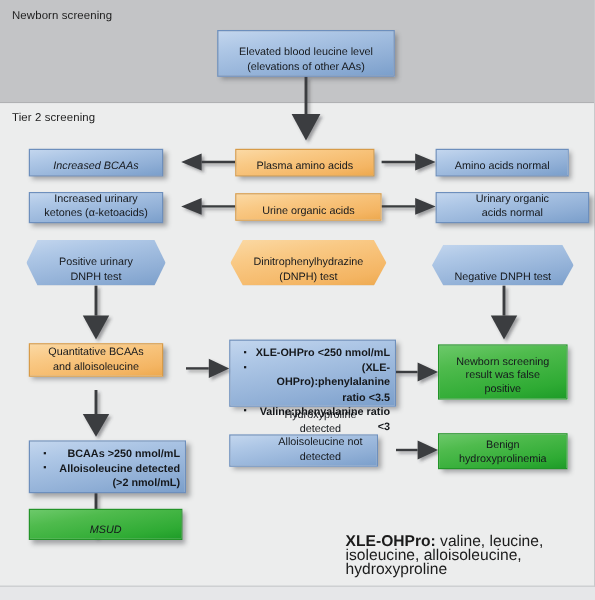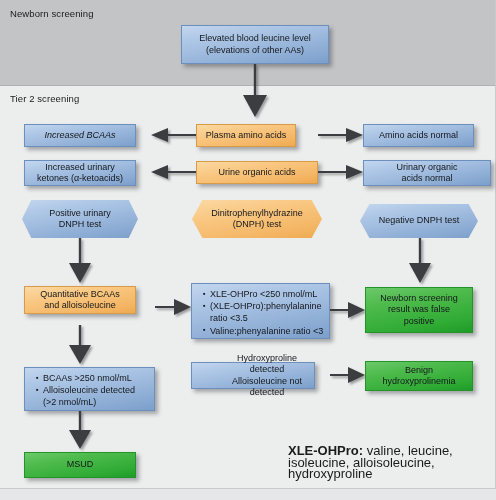--- a/index.html
+++ b/index.html
@@ -43,21 +43,21 @@
     letter-spacing: .1px;
     white-space: nowrap;
   }
   #label-newborn { left: 10px; top: 8px; }
   #label-tier2   { left: 10px; top: 93px; }
 
   
   .node {
     position: absolute;
     display: flex;
-    align-items: center;
+    align-items: flex-end;
     justify-content: center;
     text-align: center;
     font-size: 9px;
     line-height: 11.5px;
     color: #15181c;
     box-shadow: 3px 3px 4px rgba(60,62,66,.42);
     padding: 2px 4px;
   }
   .blue {
     background: linear-gradient(170deg,#c3d6ee 0%, #aec7e6 26%, #90afd6 72%, #7b9fcb 100%);
@@ -75,22 +75,23 @@
     clip-path: polygon(8% 0%, 92% 0%, 100% 50%, 92% 100%, 8% 100%, 0% 50%);
     border: none;
     box-shadow: none;
     filter: drop-shadow(3px 3px 3px rgba(60,62,66,.45));
   }
   .bullets {
     margin: 0; padding: 0 0 0 7px;
     list-style: none;
     font-size: 9px;
     line-height: 12.2px;
-    text-align: left;
+    text-align: right;
     width: 100%;
+    font-weight: bold;
   }
   .bullets li { position: relative; padding-left: 7px; }
   .bullets li::before {
     content: "\25AA";
     position: absolute; left: 0; top: -0.5px;
     font-size: 7.5px;
     color: #15181c;
   }
   .two-line { white-space: pre-line; }
 
@@ -203,25 +204,25 @@
   </div>
 
   <div class="node blue" style="left:24px; top:367px; width:131px; height:44px; align-items:flex-start; padding-top:4px;">
     <ul class="bullets">
       <li class="two-line">BCAAs &gt;250 nmol/mL</li>
       <li class="two-line">Alloisoleucine detected
 (&gt;2 nmol/mL)</li>
     </ul>
   </div>
 
-  <div class="node green" style="left:24px; top:452px; width:112px; height:26px;">
+  <div class="node green" style="left:24px; top:424px; width:128px; height:26px;font-style:italic;">
     <span>MSUD</span>
   </div>
 
-  <div class="node orange" style="left:196px; top:124px; width:100px; height:23px;">
+  <div class="node orange" style="left:196px; top:124px; width:116px; height:23px;">
     <span>Plasma amino acids</span>
   </div>
 
   <div class="node orange" style="left:196px; top:161px; width:122px; height:23px;">
     <span>Urine organic acids</span>
   </div>
 
   <div class="node orange hex two-line" style="left:192px; top:200px; width:130px; height:38px;">
     <span>Dinitrophenylhydrazine
 (DNPH) test</span>

